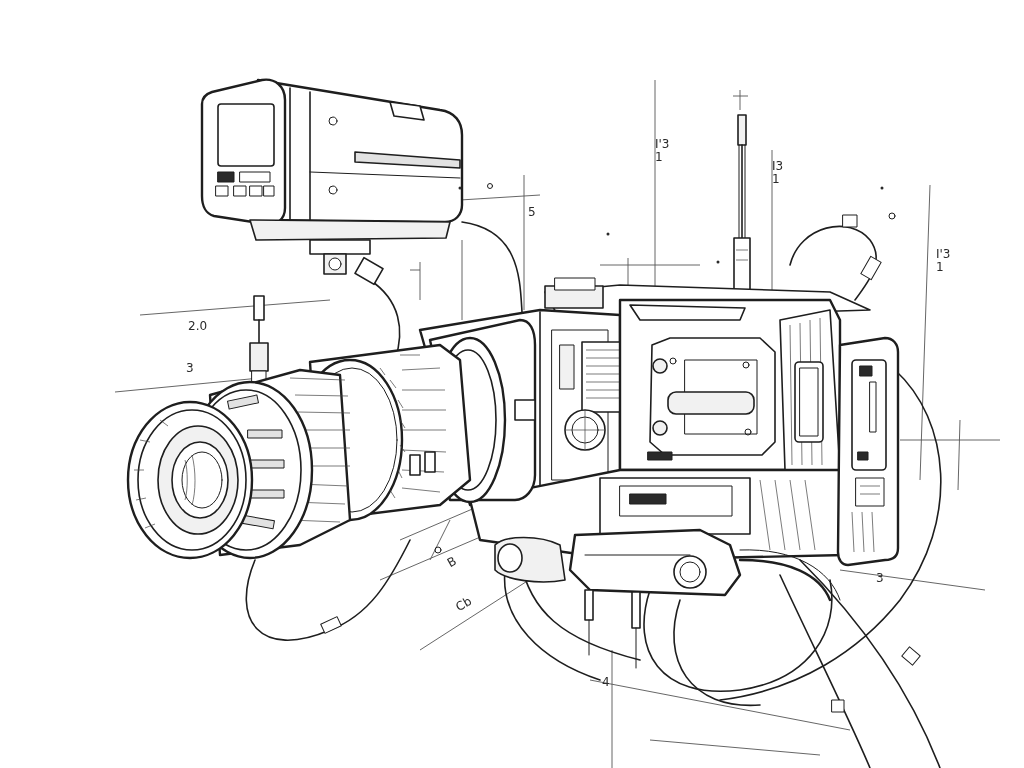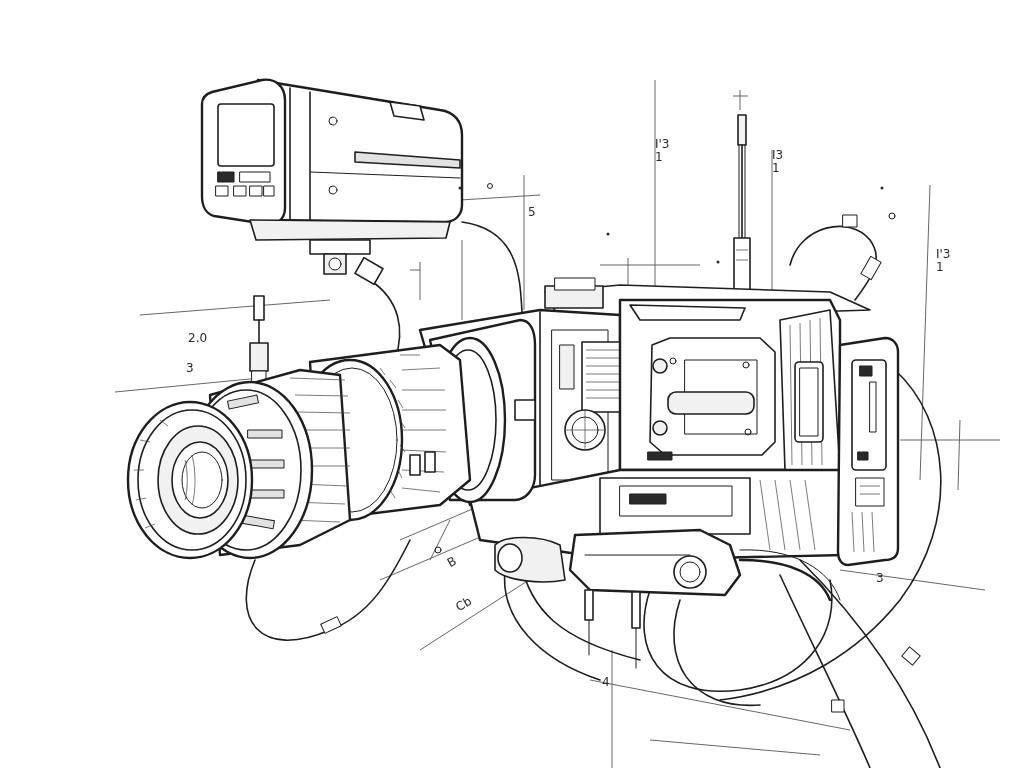--- a/index.html
+++ b/index.html
@@ -275,25 +275,25 @@
     <circle cx="608" cy="234" r="1.5" class="fillk"></circle>
     <circle cx="882" cy="188" r="1.5" class="fillk"></circle>
     <circle cx="892" cy="216" r="3" class="ink thin"></circle>
     <circle cx="718" cy="262" r="1.5" class="fillk"></circle>
     <circle cx="460" cy="188" r="1.5" class="fillk"></circle>
     <circle cx="490" cy="186" r="2.5" class="ink thin"></circle>
     <circle cx="438" cy="550" r="3" class="ink thin"></circle>
   </g>
 </svg>
 
-<div class="label" style="left:188px;top:332px;">2.0</div>
+<div class="label" style="left:188px;top:320px;">2.0</div>
 <div class="label" style="left:186px;top:362px;">3</div>
 <div class="label" style="left:655px;top:138px;">I'3
 1</div>
-<div class="label" style="left:772px;top:149px;">I3
+<div class="label" style="left:772px;top:160px;">I3
 1</div>
 <div class="label" style="left:528px;top:206px;">5</div>
 <div class="label" style="left:936px;top:248px;">I'3
 1</div>
 <div class="label" style="left:876px;top:572px;">3</div>
 <div class="label" style="left:602px;top:676px;">4</div>
 <div class="label" style="left:448px;top:556px;transform:rotate(-30deg);">B</div>
 <div class="label" style="left:456px;top:598px;transform:rotate(-30deg);">Cb</div>
 </div>
 

